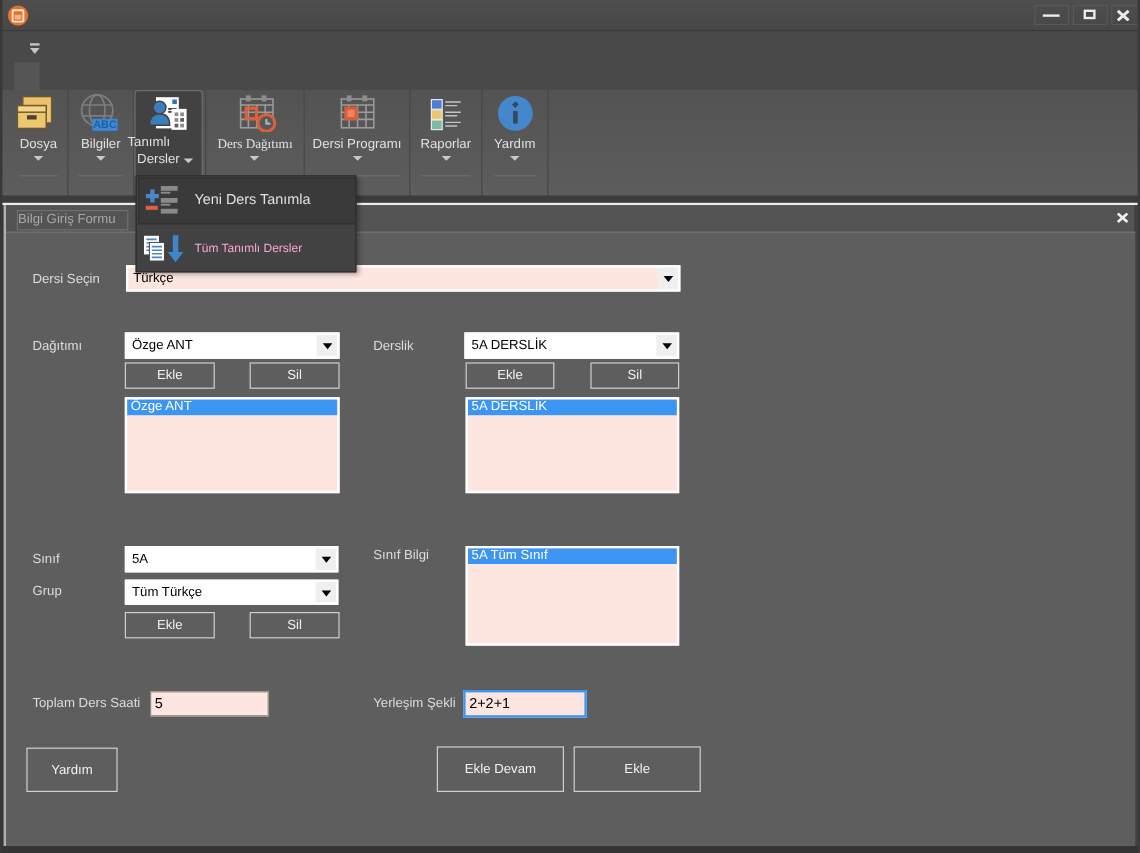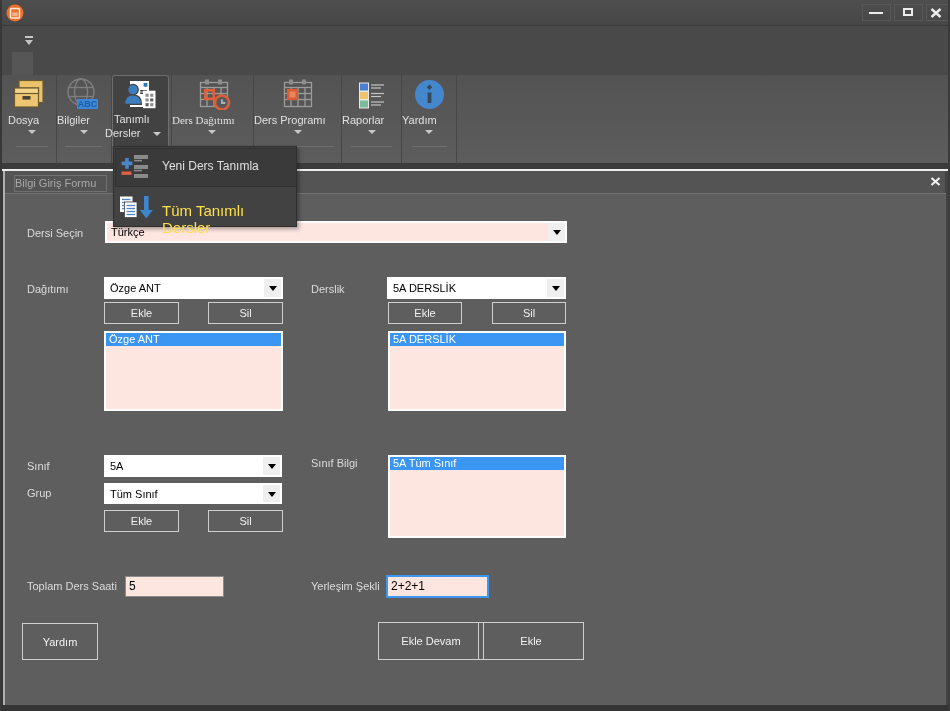--- a/index.html
+++ b/index.html
@@ -8,21 +8,21 @@
   .abs{position:absolute;}
   #stage{position:relative;width:950px;height:711px;}
   .lbl{position:absolute;color:#dcdcdc;font-size:11px;}
   .btn{position:absolute;border:1px solid #cfcfcf;color:#f2f2f2;font-size:11px;
        display:flex;align-items:center;justify-content:center;box-sizing:border-box;}
   .combo{position:absolute;box-sizing:border-box;background:#fff;display:flex;}
   .combo .txt{flex:1;color:#000;font-size:11px;padding:3px 0 0 4px;overflow:hidden;white-space:nowrap;}
   .combo .dd{width:17px;background:#efefef;position:relative;}
   .combo .dd:after{content:"";position:absolute;left:50%;top:50%;margin:-2px 0 0 -4px;
        border:4px solid transparent;border-top:5px solid #000;border-bottom:0;}
-  .rlabel{position:absolute;color:#e0e0e0;font-size:11px;}
+  .rlabel{position:absolute;color:#e0e0e0;font-size:11px;text-align:center;}
   .rarrow{position:absolute;width:0;height:0;border:4px solid transparent;
        border-top:4px solid #c8c8c8;border-bottom:0;}
   .sep{position:absolute;top:75px;height:88px;width:1px;background:#474747;}
   .cellline{position:absolute;top:146px;height:1px;background:#6e6e6e;}
 </style>
 </head>
 <body>
 <div id="stage">
   <div class="abs" style="left:0;top:0;width:2px;height:711px;background:#383838;z-index:50;"></div>
   <div class="abs" style="left:948px;top:0;width:2px;height:711px;background:#3a3a3a;z-index:50;"></div>
@@ -98,21 +98,21 @@
           <rect x="26.2" y="17.7" width="3.1" height="3.1"></rect>
         <rect x="21.5" y="22.4" width="3.1" height="3.1"></rect>
           <rect x="26.2" y="22.4" width="3.1" height="3.1" fill="#5f5f5f"></rect>
         <rect x="21.5" y="27.1" width="3.1" height="3.1" fill="#5f5f5f"></rect>
           <rect x="26.2" y="27.1" width="3.1" height="3.1"></rect>
       </g>
     </g>
     <circle cx="9" cy="13.6" r="5.3" fill="#3b7ec0" stroke="#424242" stroke-width="1.2"></circle>
     <path d="M0.6 28.4 C0.6 21.5 3.6 18.8 9 18.8 C14.4 18.8 17.4 21.5 17.4 28.4 Z" fill="#3b7ec0" stroke="#424242" stroke-width="1.2"></path>
   </svg>
-  <div class="rlabel" style="left:114px;top:113px;width:54px;">Tanımlı</div>
+  <div class="rlabel" style="left:97px;top:113px;width:54px;">Tanımlı</div>
   <div class="rlabel" style="left:105px;top:127px;width:54px;">Dersler</div>
   <div class="rarrow" style="left:153px;top:132px;"></div>
 
   <svg class="abs" style="left:197px;top:78px" width="36" height="32" viewBox="0 0 36 32">
     <g fill="none" stroke="#9c9c9c" stroke-width="1.3">
       <rect x="3.5" y="4.5" width="27" height="24"></rect>
       <line x1="3.5" y1="9.5" x2="30.5" y2="9.5"></line>
       <line x1="10" y1="9.5" x2="10" y2="28"></line>
         <line x1="17" y1="9.5" x2="17" y2="28"></line>
         <line x1="24" y1="9.5" x2="24" y2="28"></line>
@@ -135,21 +135,21 @@
       <line x1="9" y1="9.5" x2="9" y2="28"></line>
         <line x1="16" y1="9.5" x2="16" y2="28"></line>
         <line x1="23" y1="9.5" x2="23" y2="28"></line>
       <line x1="2.5" y1="15.5" x2="29.5" y2="15.5"></line>
         <line x1="2.5" y1="21.5" x2="29.5" y2="21.5"></line>
     </g>
     <rect x="7" y="1.5" width="4" height="5" fill="#8d8d8d"></rect>
     <rect x="20" y="1.5" width="4" height="5" fill="#8d8d8d"></rect>
     <rect x="6.2" y="12.2" width="8.6" height="8.6" fill="#e8865f" stroke="#dd5b35" stroke-width="2.6"></rect>
   </svg>
-  <div class="rlabel" style="left:254px;top:114px;width:87px;">Ders Programı</div>
+  <div class="rlabel" style="left:254px;top:114px;width:87px;">Dersi Programı</div>
   <div class="rarrow" style="left:294px;top:130px;"></div>
 
   <svg class="abs" style="left:357px;top:80px" width="30" height="30" viewBox="0 0 30 30">
     <rect x="2.5" y="3" width="9" height="8" fill="#4a7fd4" stroke="#e8e8e8" stroke-width="1"></rect>
     <rect x="2.5" y="11.5" width="9" height="8" fill="#eec56c" stroke="#e8e8e8" stroke-width="1"></rect>
     <rect x="2.5" y="20" width="9" height="8" fill="#7cba9e" stroke="#e8e8e8" stroke-width="1"></rect>
     <g stroke="#c4c4c4" stroke-width="1.2">
       <line x1="14" y1="5" x2="27" y2="5"></line>
         <line x1="14" y1="8" x2="24" y2="8"></line>
       <line x1="14" y1="13.5" x2="27" y2="13.5"></line>
@@ -213,38 +213,38 @@
     <div style="height:13px;background:#3b95f2;color:#fff;font-size:11px;padding-left:3px;line-height:13px;">5A DERSLİK</div>
   </div>
 
   <div class="lbl" style="left:27px;top:460px;">Sınıf</div>
   <div class="combo" style="left:104px;top:455px;width:178px;height:22px;border:2px solid #fff;">
     <div class="txt">5A</div>
       <div class="dd"></div>
   </div>
   <div class="lbl" style="left:27px;top:487px;">Grup</div>
   <div class="combo" style="left:104px;top:483px;width:178px;height:21px;border:2px solid #fff;">
-    <div class="txt">Tüm Sınıf</div>
+    <div class="txt">Tüm Türkçe</div>
       <div class="dd"></div>
   </div>
   <div class="btn" style="left:104px;top:510px;width:75px;height:22px;">Ekle</div>
   <div class="btn" style="left:208px;top:510px;width:75px;height:22px;">Sil</div>
 
   <div class="lbl" style="left:311px;top:457px;">Sınıf Bilgi</div>
   <div class="abs" style="left:388px;top:455px;width:178px;height:83px;border:2px solid #fff;background:#fde5e0;box-sizing:border-box;">
     <div style="height:13px;background:#3b95f2;color:#fff;font-size:11px;padding-left:3px;line-height:13px;">5A Tüm Sınıf</div>
   </div>
 
   <div class="lbl" style="left:27px;top:580px;">Toplam Ders Saati</div>
   <div class="abs" style="left:125px;top:576px;width:99px;height:21px;background:#fde5e0;border:1px solid #8a8a8a;box-sizing:border-box;color:#000;font-size:12px;padding:2px 0 0 3px;">5</div>
   <div class="lbl" style="left:311px;top:580px;">Yerleşim Şekli</div>
   <div class="abs" style="left:386px;top:575px;width:103px;height:23px;background:#fde5e0;border:2px solid #3c96f2;box-sizing:border-box;color:#000;font-size:12px;padding:2px 0 0 3px;">2+2+1</div>
 
   <div class="btn" style="left:22px;top:623px;width:76px;height:37px;">Yardım</div>
-  <div class="btn" style="left:378px;top:622px;width:106px;height:38px;">Ekle Devam</div>
+  <div class="btn" style="left:364px;top:622px;width:106px;height:38px;">Ekle Devam</div>
   <div class="btn" style="left:478px;top:622px;width:106px;height:38px;">Ekle</div>
 
   <div class="abs" style="left:113px;top:146px;width:184px;height:81px;background:#424242;border:1px solid #2e2e2e;box-sizing:border-box;box-shadow:2px 2px 4px rgba(0,0,0,0.35);">
     <div style="position:absolute;left:1px;top:1px;width:180px;height:37px;background:#3a3a3a;border:1px solid #303030;"></div>
     <svg style="position:absolute;left:6px;top:7px" width="30" height="26" viewBox="0 0 30 26">
       <g fill="#8a8a8a">
         <rect x="14" y="1" width="14" height="4"></rect>
           <rect x="14" y="5.8" width="8" height="1.6"></rect>
         <rect x="14" y="11" width="14" height="4"></rect>
           <rect x="14" y="15.8" width="8" height="1.6"></rect>
@@ -266,16 +266,16 @@
         <rect x="5.5" y="7" width="12.5" height="15.5" fill="#fff" stroke="#424242" stroke-width="0.8"></rect>
         <g stroke="#4a86c8" stroke-width="1.3">
           <line x1="7.5" y1="10.5" x2="16" y2="10.5"></line>
             <line x1="7.5" y1="13.5" x2="16" y2="13.5"></line>
           <line x1="7.5" y1="16.5" x2="16" y2="16.5"></line>
             <line x1="7.5" y1="19.5" x2="16" y2="19.5"></line>
         </g>
       </g>
       <path d="M25 1 h4.6 v14 h4.2 l-6.5 8.5 l-6.5 -8.5 h4.2 Z" fill="#3d85cc"></path>
     </svg>
-    <div style="position:absolute;left:48px;top:55px;color:#fde047;font-size:15px;">Tüm Tanımlı Dersler</div>
+    <div style="position:absolute;left:48px;top:55px;color:#f9a8d4;font-size:10px;text-align:center;">Tüm Tanımlı Dersler</div>
   </div>
 
 </div>
 
 </body></html>

